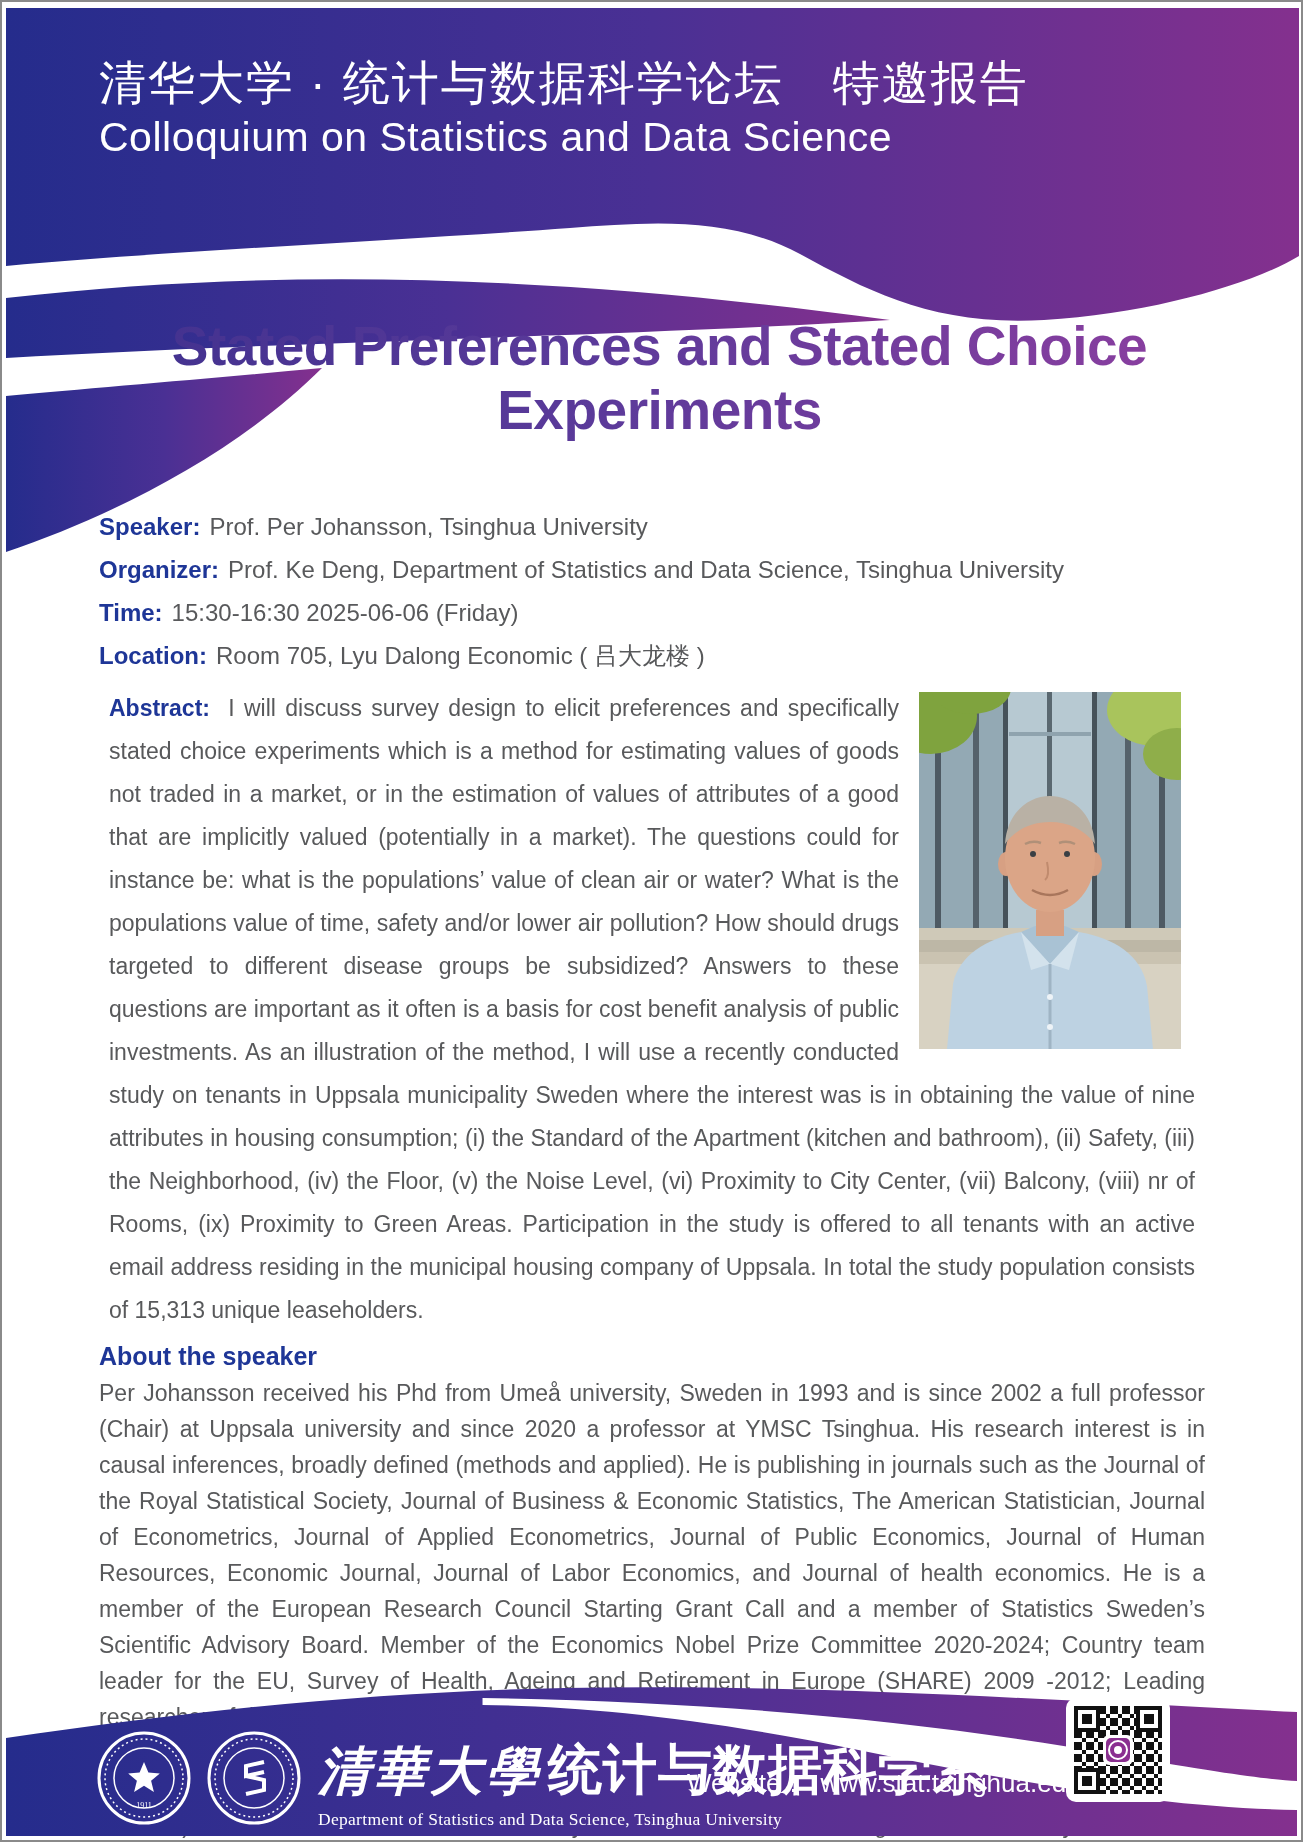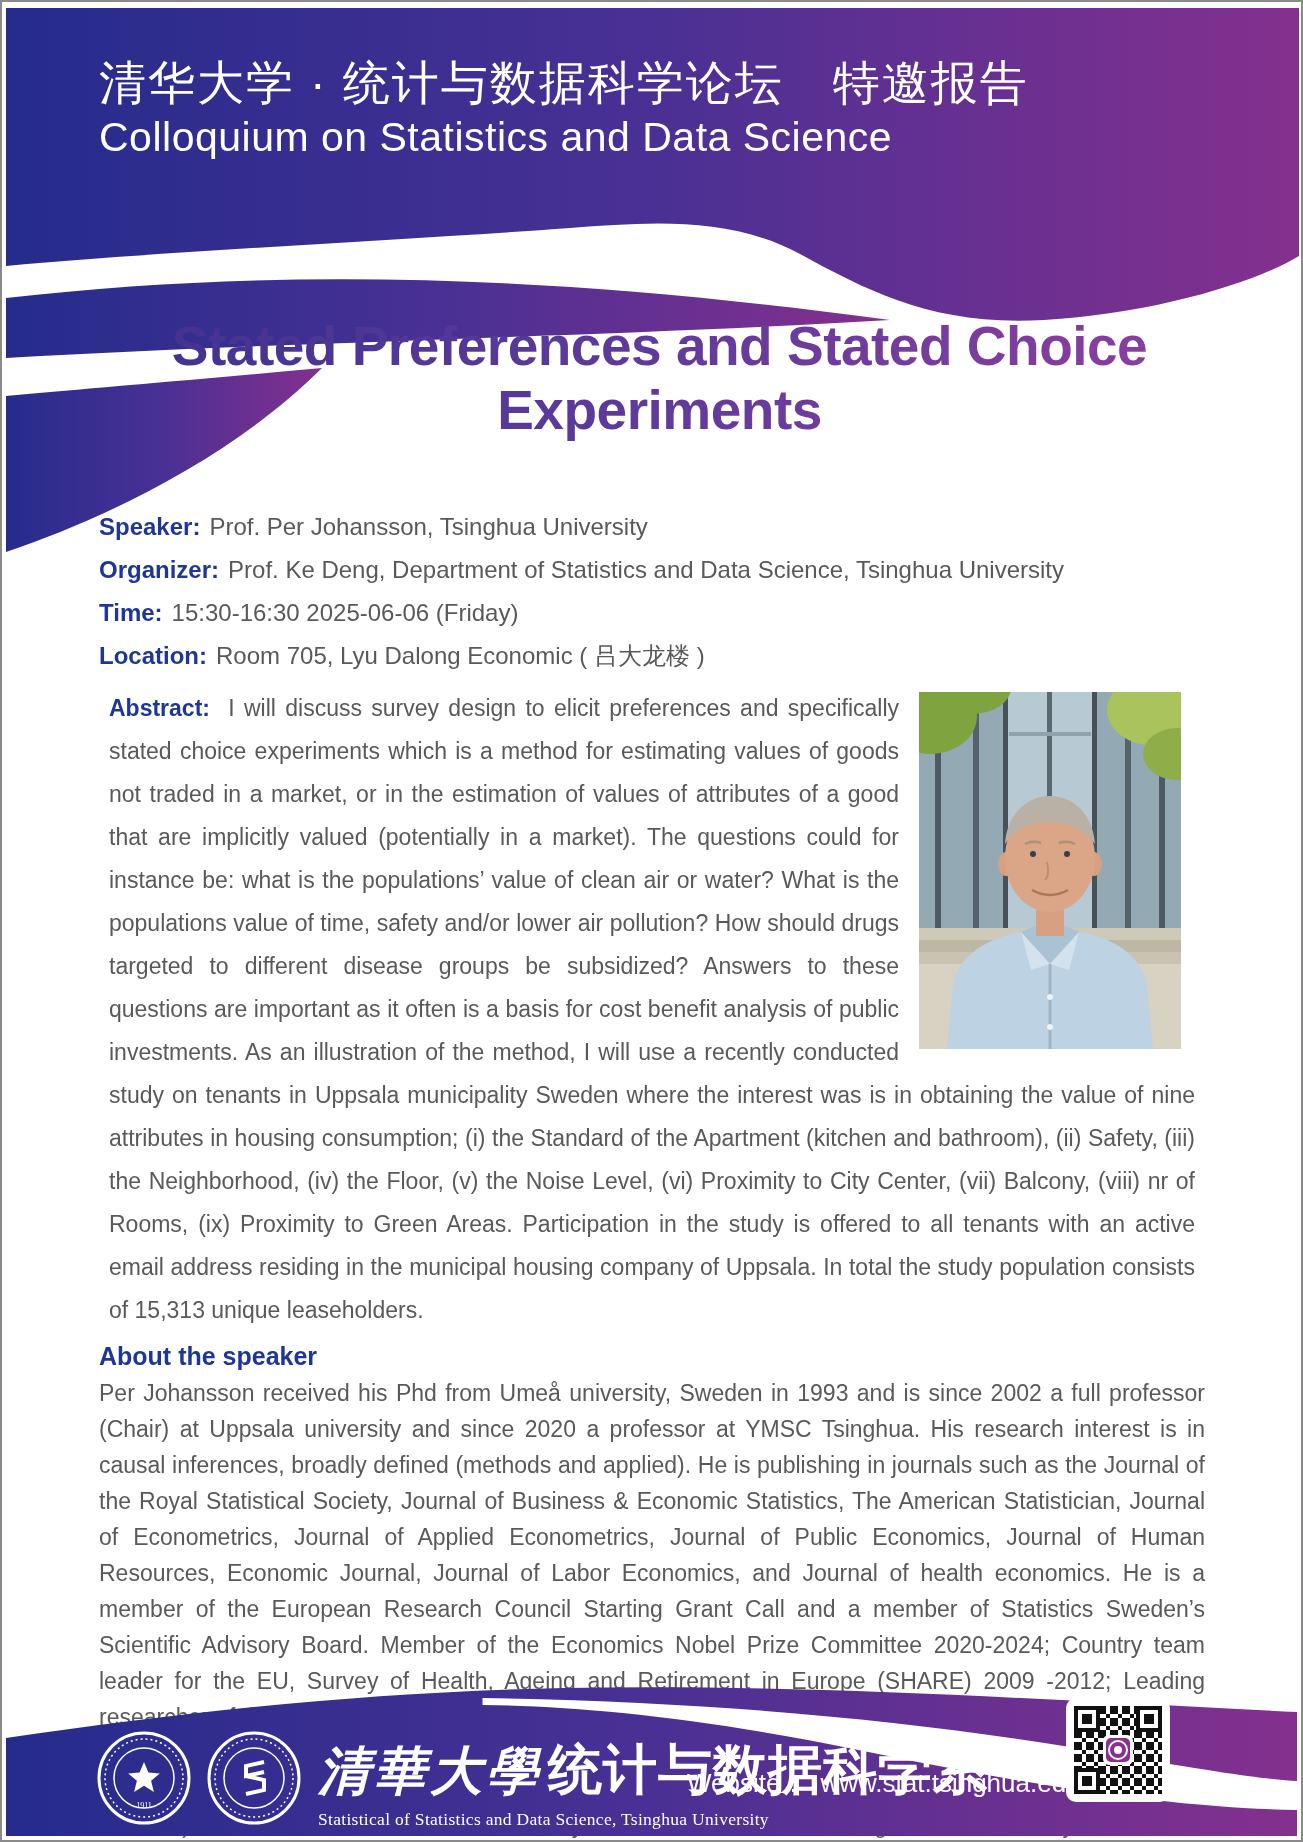--- a/index.html
+++ b/index.html
@@ -189,21 +189,21 @@
         <path d="M58,32 L40,36 L40,46 L58,42"></path>
         <path d="M40,46 L58,50 L58,60 L40,64"></path>
       </g>
     </svg>
 
     <div class="dept-names">
       <div class="dept-zh-line">
         <span class="dept-zh-script">清華大學</span>
         <span class="dept-zh-bold">统计与数据科学系</span>
       </div>
-      <div class="dept-en">Statistical of Statistics and Data Science, Tsinghua University</div>
+      <div class="dept-en">Department of Statistics and Data Science, Tsinghua University</div>
     </div>
 
     <div class="website">
       <span>Website：</span><span class="url">www.stat.tsinghua.edu.cn</span>
     </div>
 
     <svg class="qr" viewBox="0 0 104 104">
       <defs>
         <pattern id="qrp" width="12" height="12" patternUnits="userSpaceOnUse">
           <rect width="12" height="12" fill="#ffffff"></rect>

